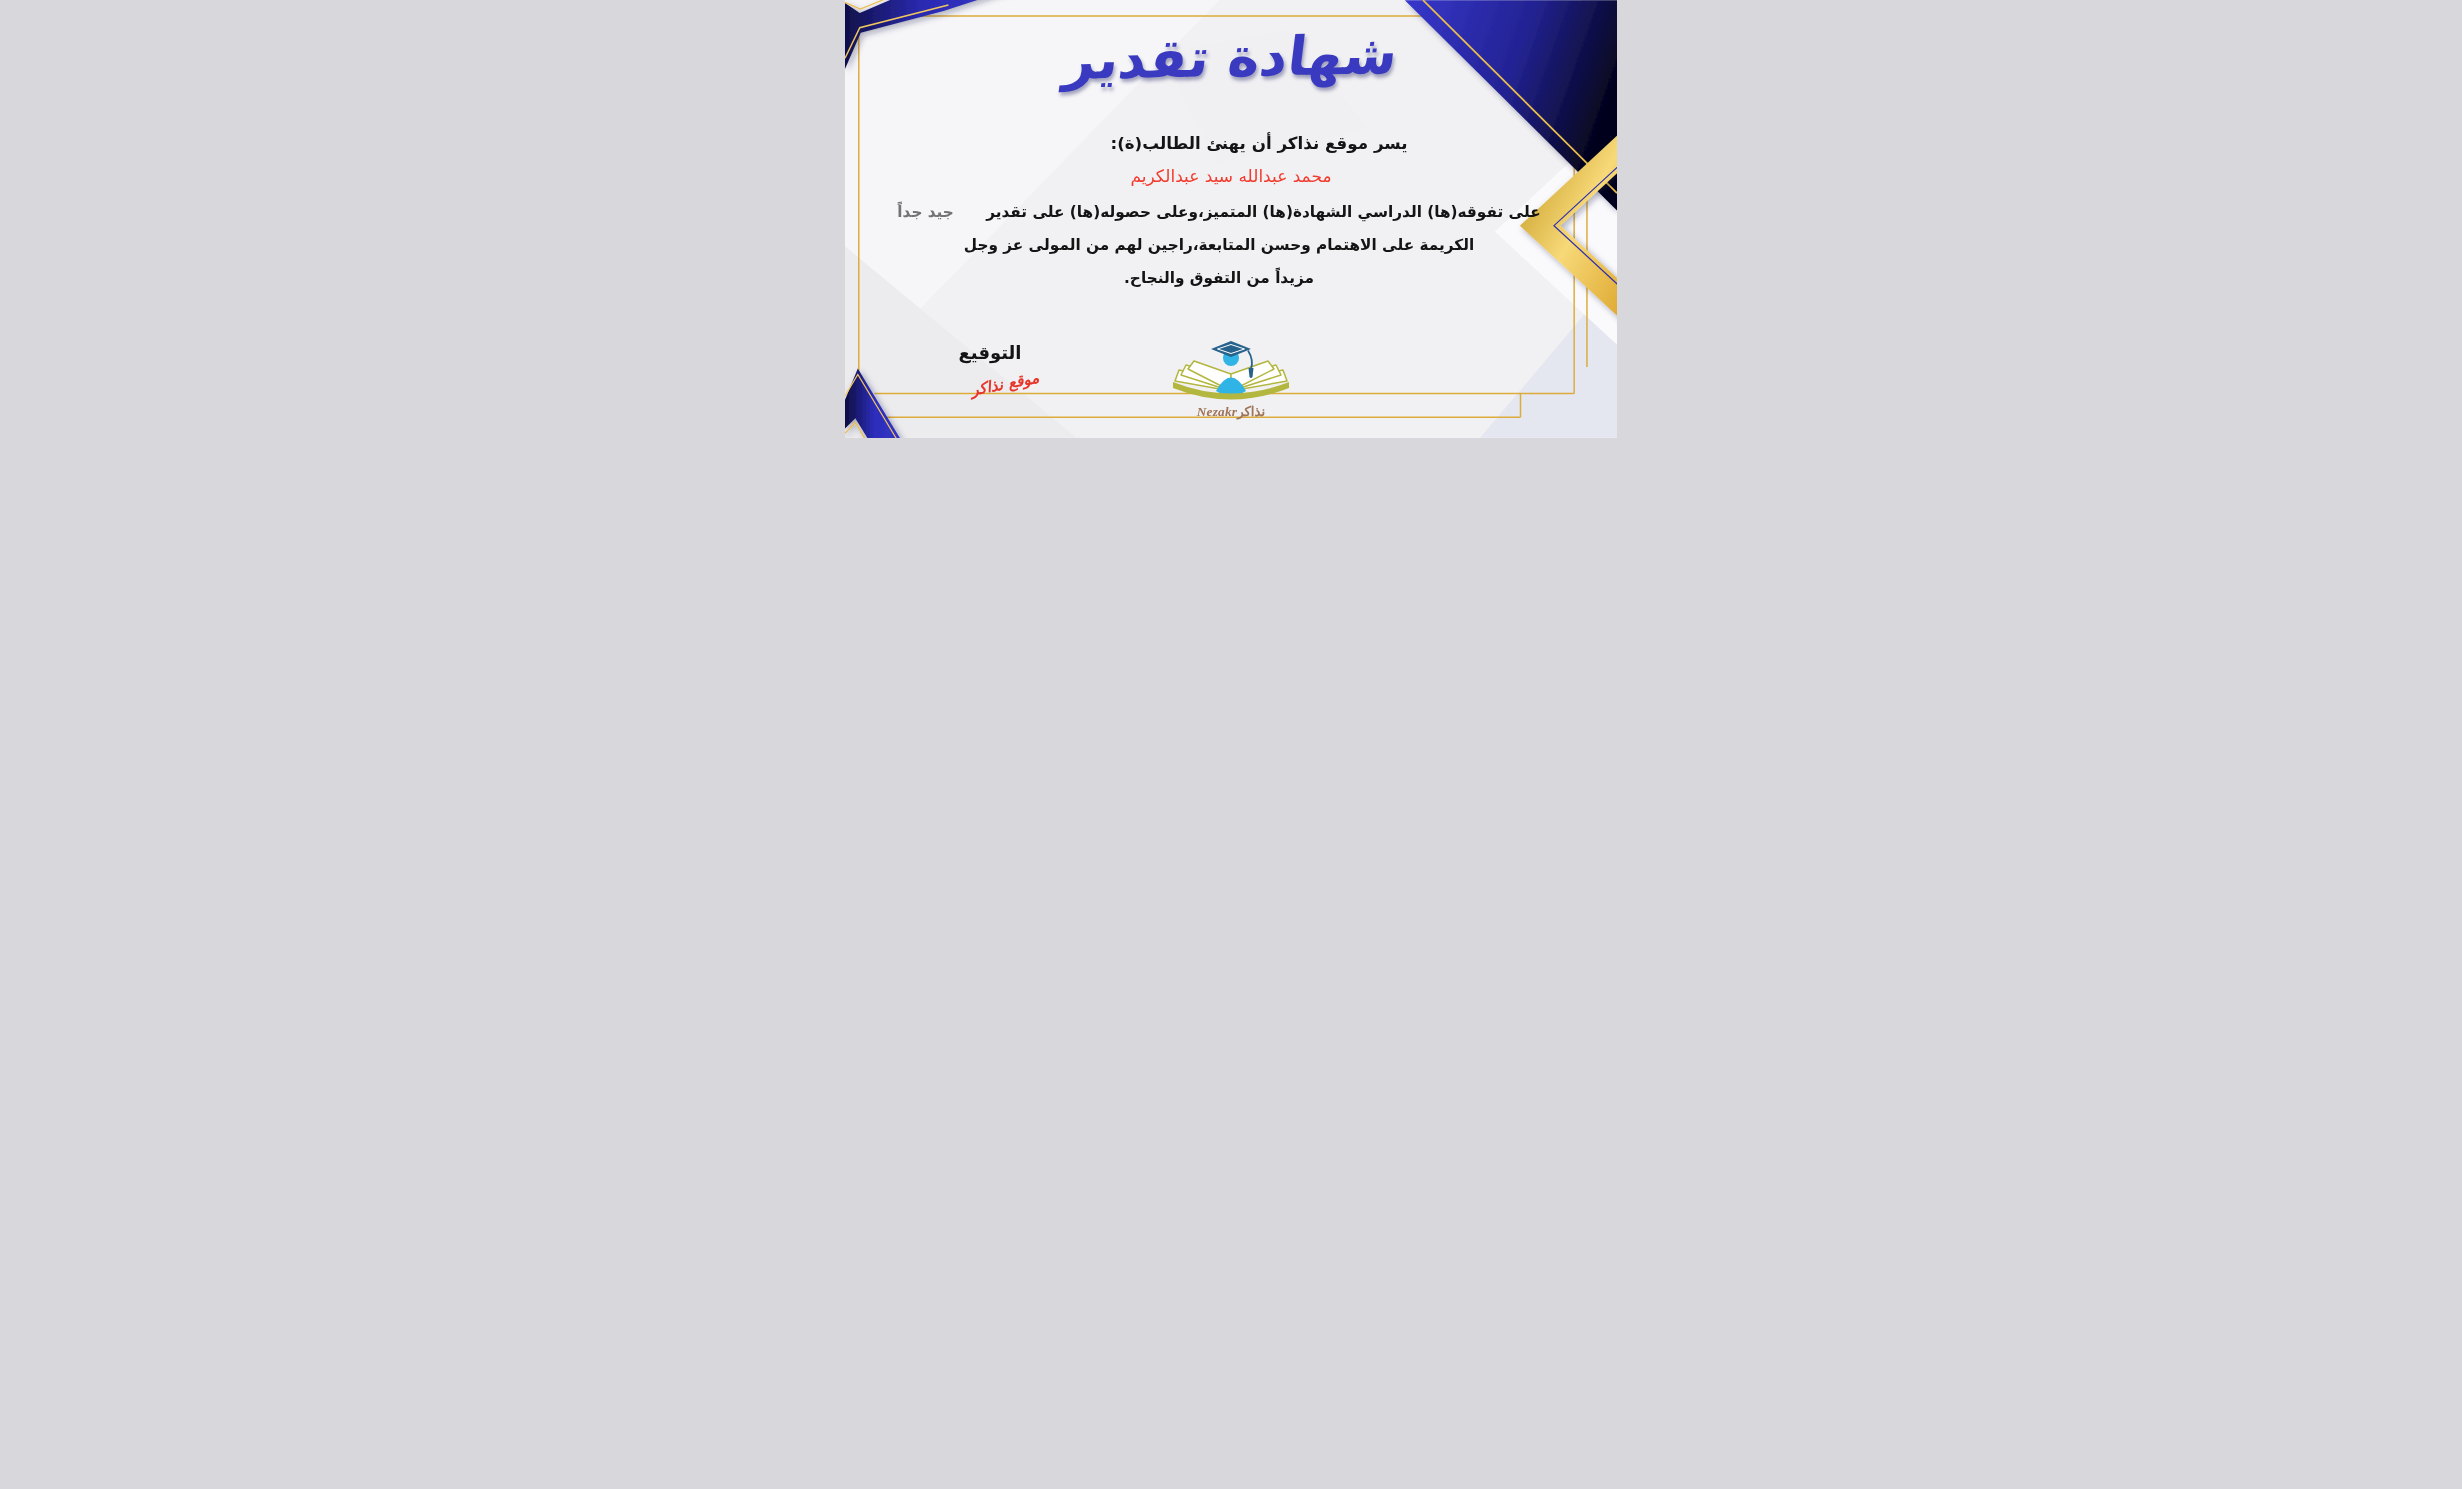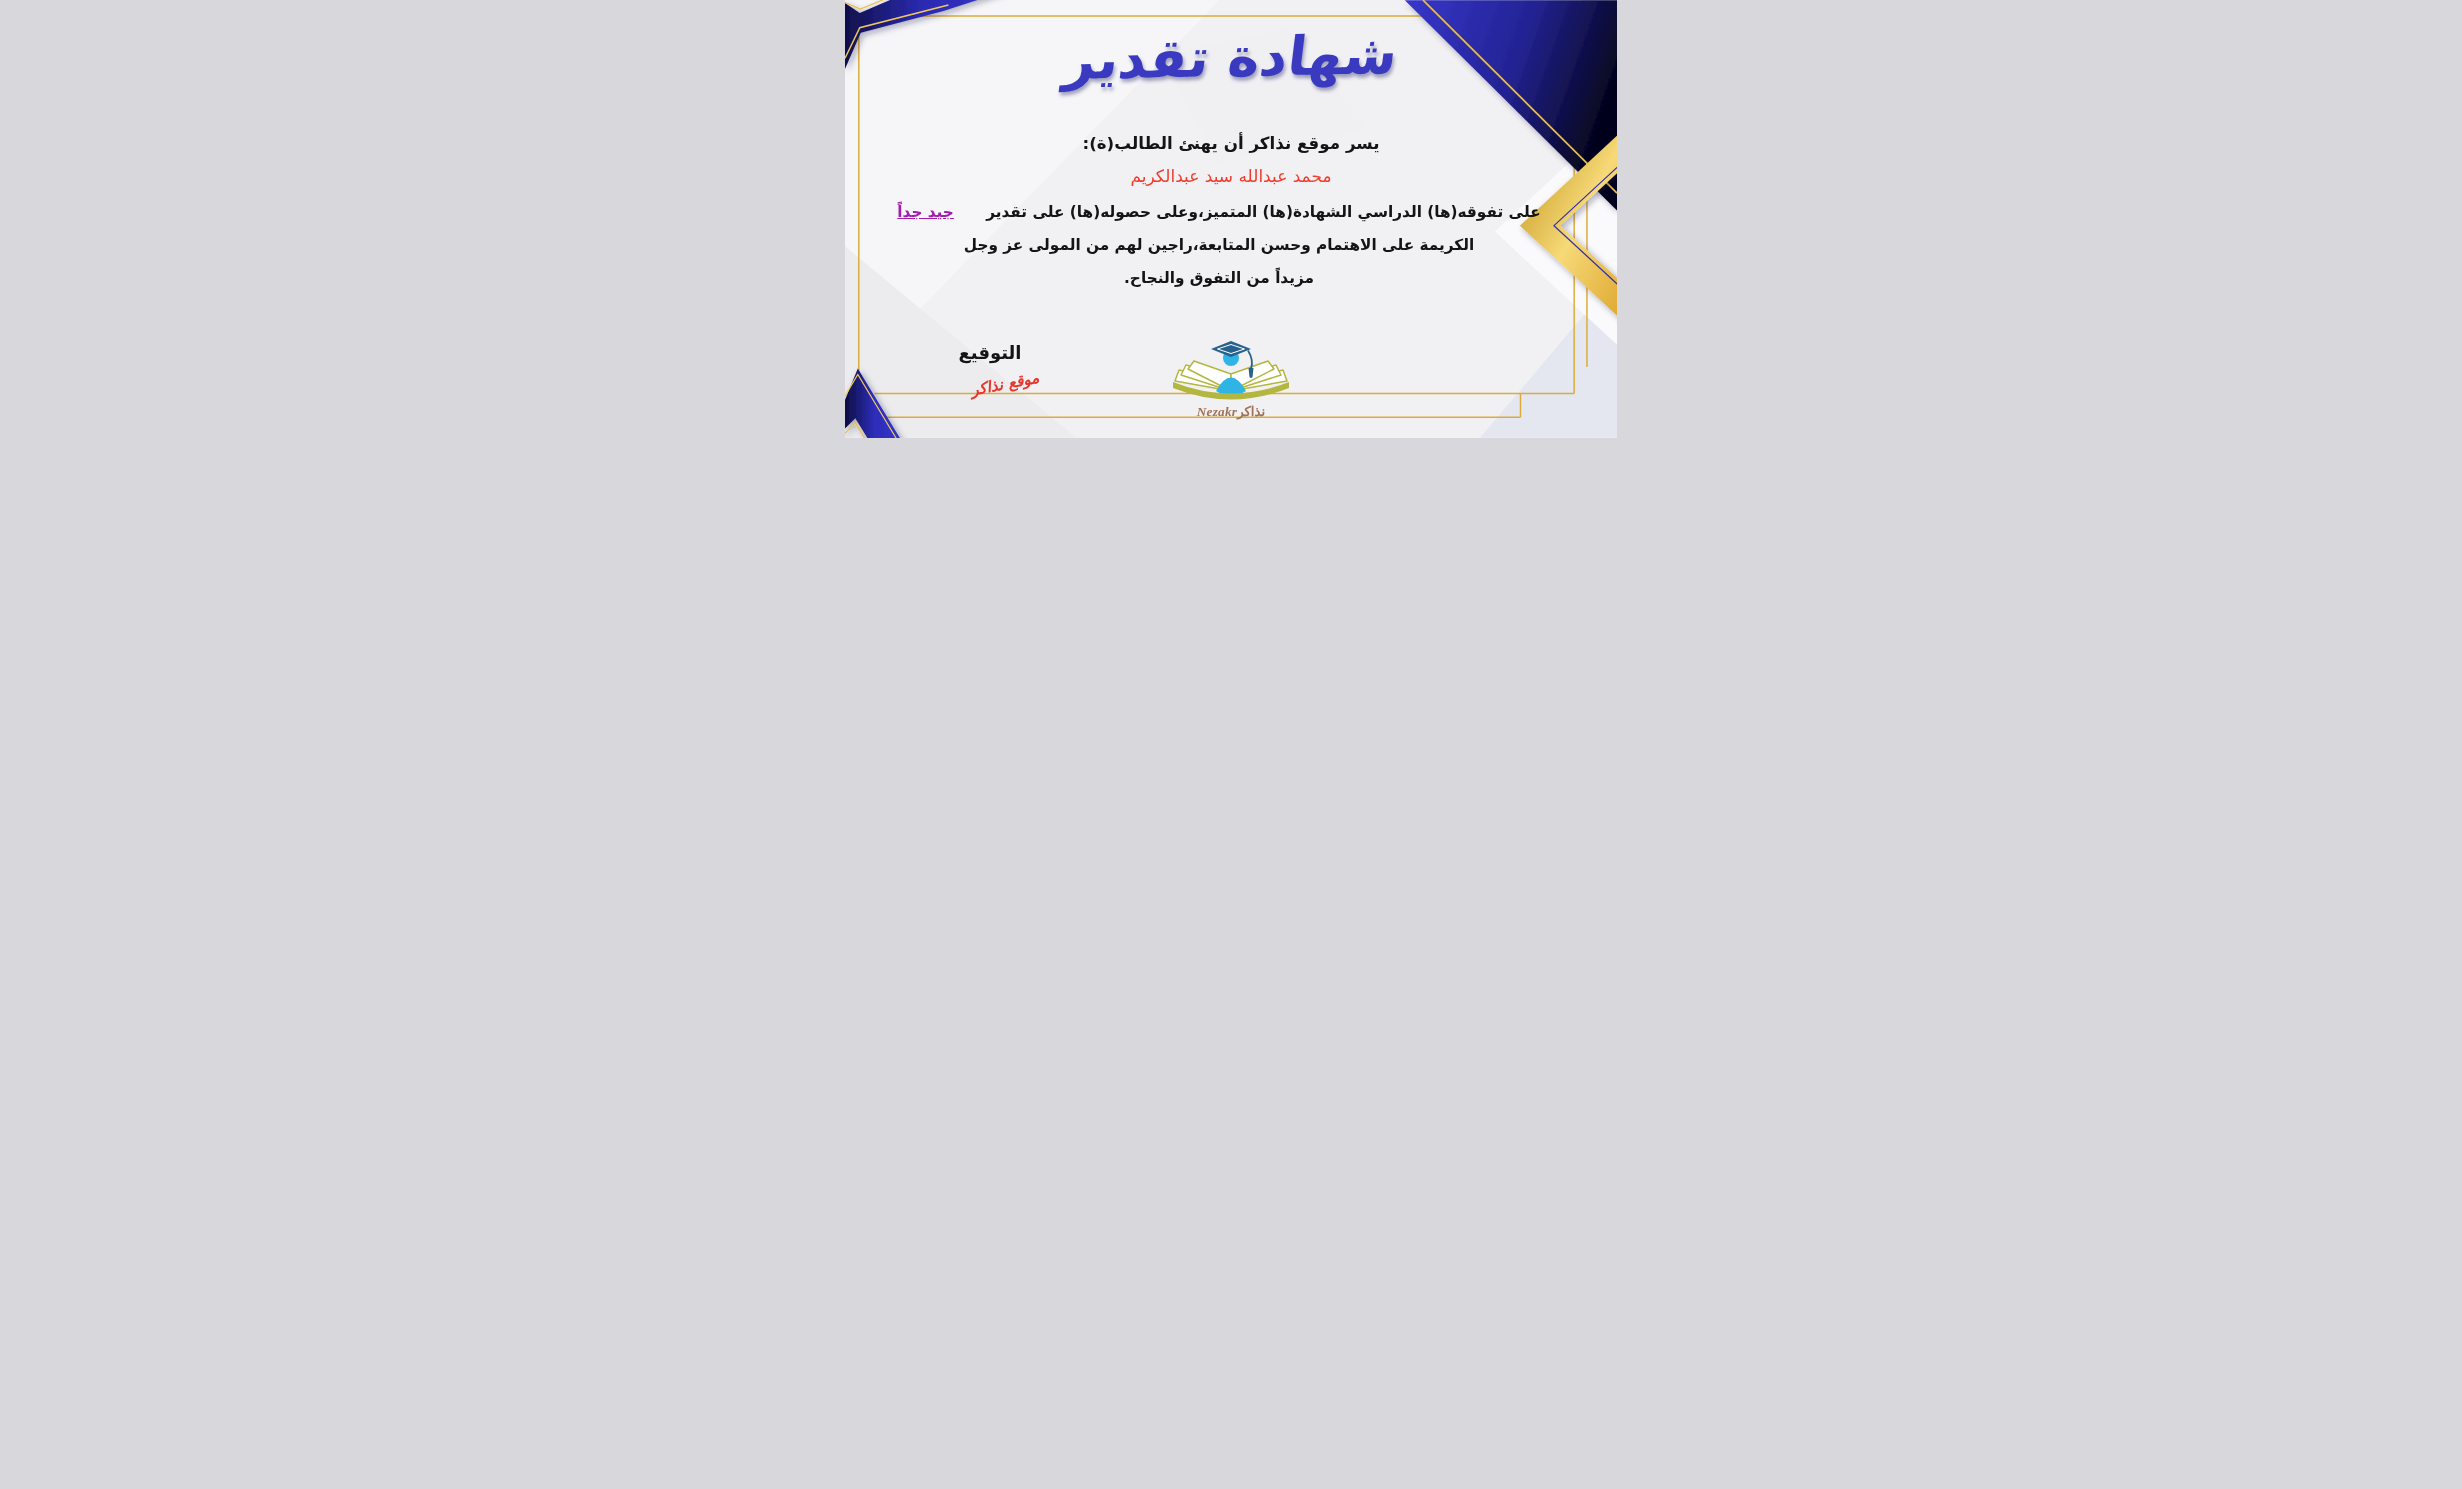--- a/index.html
+++ b/index.html
@@ -9,25 +9,25 @@
   }
   .deco{position:absolute;inset:0;width:772px;height:438px;display:block;}
   .layer{position:absolute;left:0;width:100%;}
   .rtl{direction:rtl;unicode-bidi:isolate;}
   .title{
     top:25.6px;text-align:center;font-size:54px;font-weight:bold;color:#3a3ac1;
     transform:skewX(-8deg) rotate(-1deg);
     text-shadow:2px 3.4px 3.9px rgba(45,45,110,.42);
     white-space:nowrap;
   }
-  .greeting{top:133px;text-align:center;font-size:16.7px;font-weight:bold;color:#141414;}
+  .greeting{top:133px;text-align:center;font-size:16.7px;font-weight:bold;color:#141414;padding-left:28px;}
   .student-name{top:166px;text-align:center;font-size:17px;font-weight:normal;color:#f23b2c;}
   .bodytext{top:196px;left:29.5px;width:689px;position:absolute;text-align:center;
     font-size:15.3px;font-weight:bold;color:#141414;line-height:33px;white-space:nowrap;}
-  .bodytext .red{color:#a21caf;text-decoration:underline;}
+  .bodytext .red{color:#737373;}
   .gap{display:inline-block;width:21.7px;}
   .gap.sm{width:8.9px;}
   .sig-label{position:absolute;left:86px;width:118px;top:342px;text-align:center;
     font-size:18px;font-weight:bold;color:#141414;}
   .sig-script{position:absolute;left:111px;width:98px;top:375px;text-align:center;
     font-size:15.3px;font-weight:bold;font-style:italic;color:#e8352a;
     transform:rotate(-11deg);}
   .logo{position:absolute;left:326px;top:339px;width:120px;text-align:center;font-family:Liberation Serif, serif;}
   .logo svg{display:block;margin:0 auto;}
   .brand{font-size:13.3px;font-weight:bold;color:#9e7459;letter-spacing:0.2px;direction:ltr;margin-top:-3px;}

